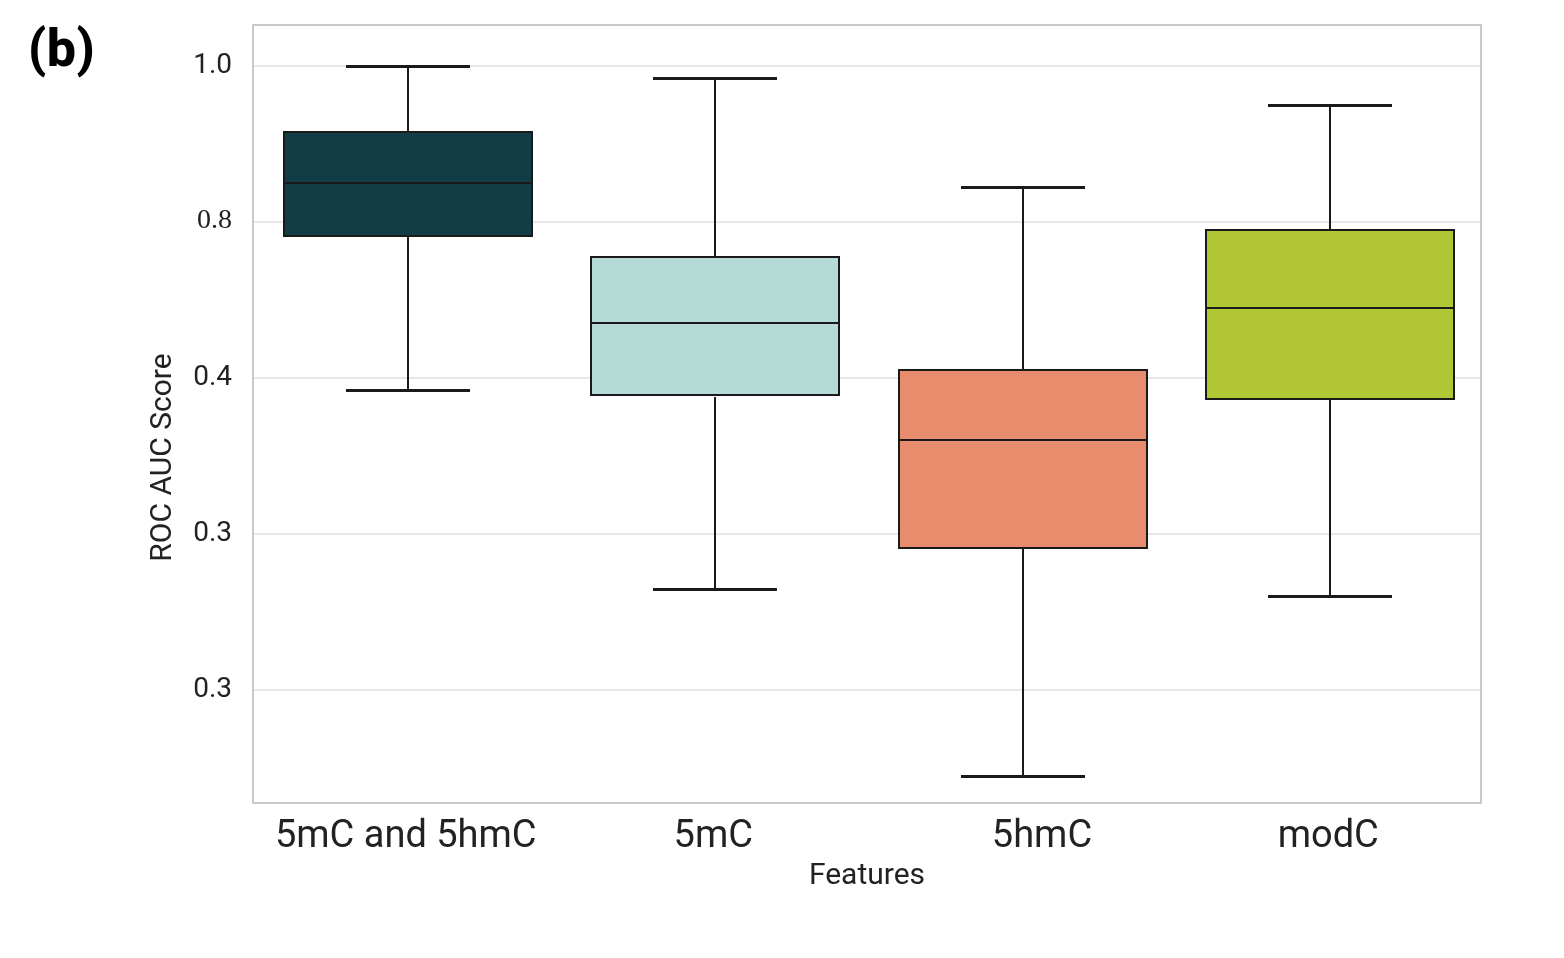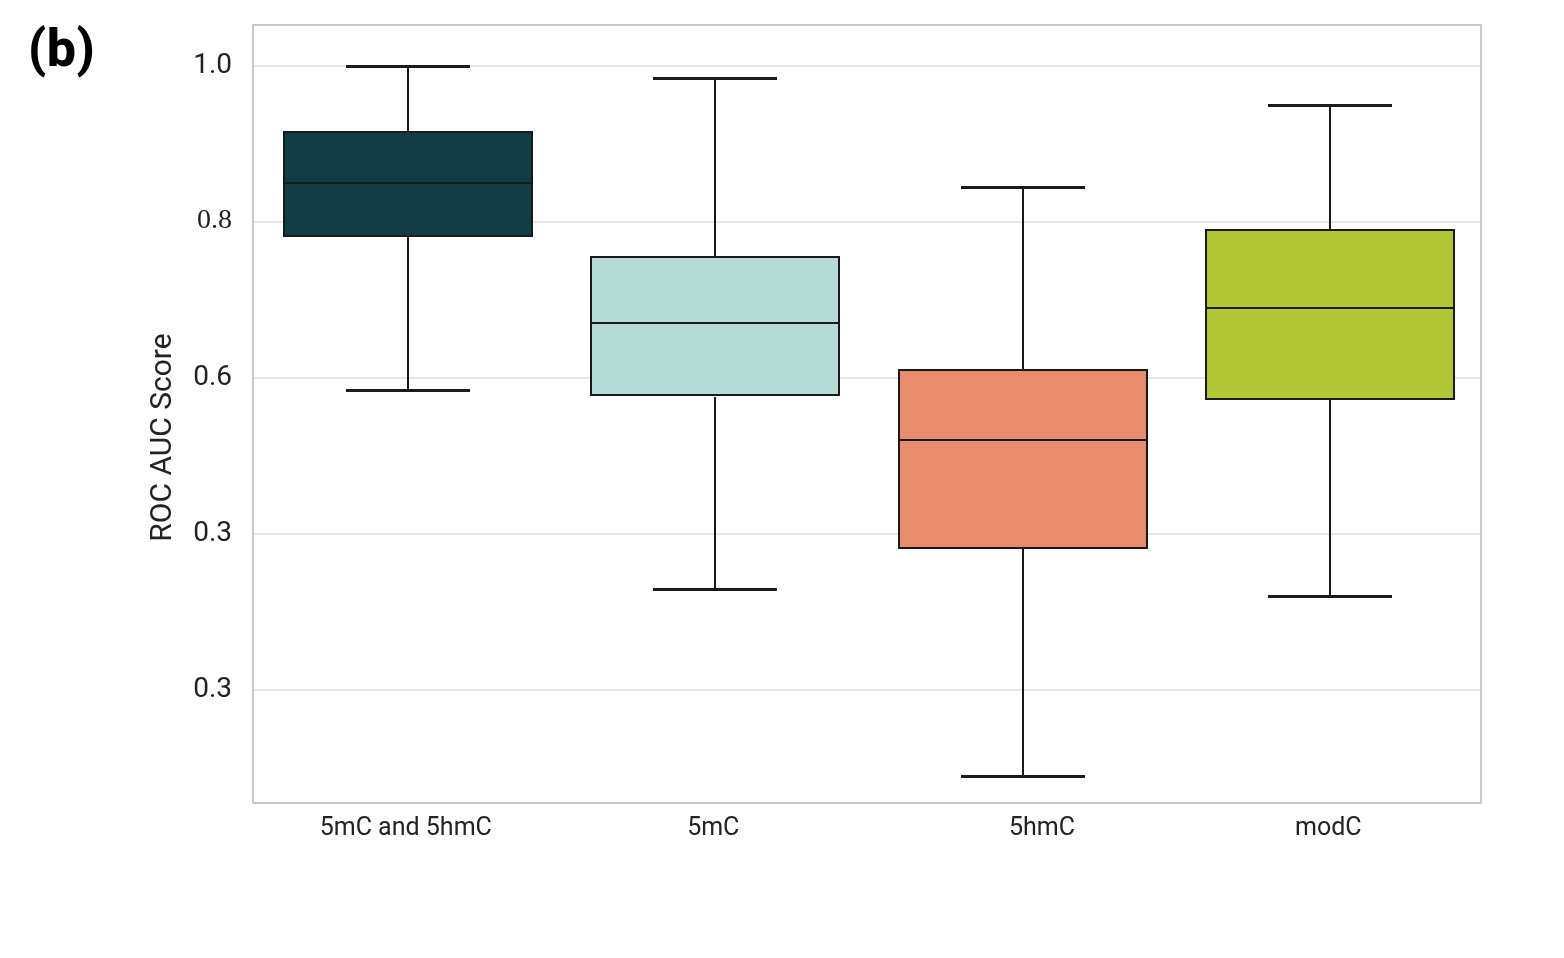--- a/index.html
+++ b/index.html
@@ -84,21 +84,21 @@
   .xlabel {
     text-align: center;
     font-size: 30px;
     color: #222;
     margin-top: 6px;
   }
   .xtick {
     position: absolute;
     top: 8px;
     transform: translateX(-50%);
-    font-size: 25px;
+    font-size: 38px;
     color: #222;
     white-space: nowrap;
   }
   
   .bp {
     position: absolute;
   }
   .bp .whisk {
     position: absolute;
     left: 50%;
@@ -136,21 +136,21 @@
 
   <div class="chart-wrap">
 
     <div class="plot-row">
       <div class="ylabel-col">
         <div class="ylabel">ROC AUC Score</div>
       </div>
       <div class="yticks-col" id="yticks" style="height: 780px;">
           <div class="ytick" style="top: 663px;">0.3</div>
           <div class="ytick" style="top: 507px;">0.3</div>
-          <div class="ytick" style="top: 351px;">0.6</div>
+          <div class="ytick" style="top: 351px;">0.4</div>
           <div class="ytick" style="top: 195px; font-family: Liberation Serif, serif;">0.8</div>
           <div class="ytick" style="top: 39px;">1.0</div>
         </div>
       <div class="plot-cell">
         <div class="plot-area" id="plot" style="width: 1230px; height: 780px;">
             <div class="gridline" style="top: 663px;"></div>
             <div class="gridline" style="top: 507px;"></div>
             <div class="gridline" style="top: 351px;"></div>
             <div class="gridline" style="top: 195px;"></div>
             <div class="gridline" style="top: 39px;"></div>
@@ -186,16 +186,17 @@
               <div class="box" style="top: 202.8px; height: 171.6px; background: rgb(177, 198, 52);"></div>
               <div class="median" style="top: 280.8px;"></div>
             </div>
           </div>
         <div id="xticks" style="position: relative; height: 46px; width: 1230px;">
             <div class="xtick" style="left: 153.75px;">5mC and 5hmC</div>
             <div class="xtick" style="left: 461.25px;">5mC</div>
             <div class="xtick" style="left: 790px; text-align: center;">5hmC</div>
             <div class="xtick" style="left: 1076.25px;">modC</div>
           </div>
+        <div class="xlabel">Features</div>
       </div>
     </div>
   </div>
 </div>
 
 </body></html>

